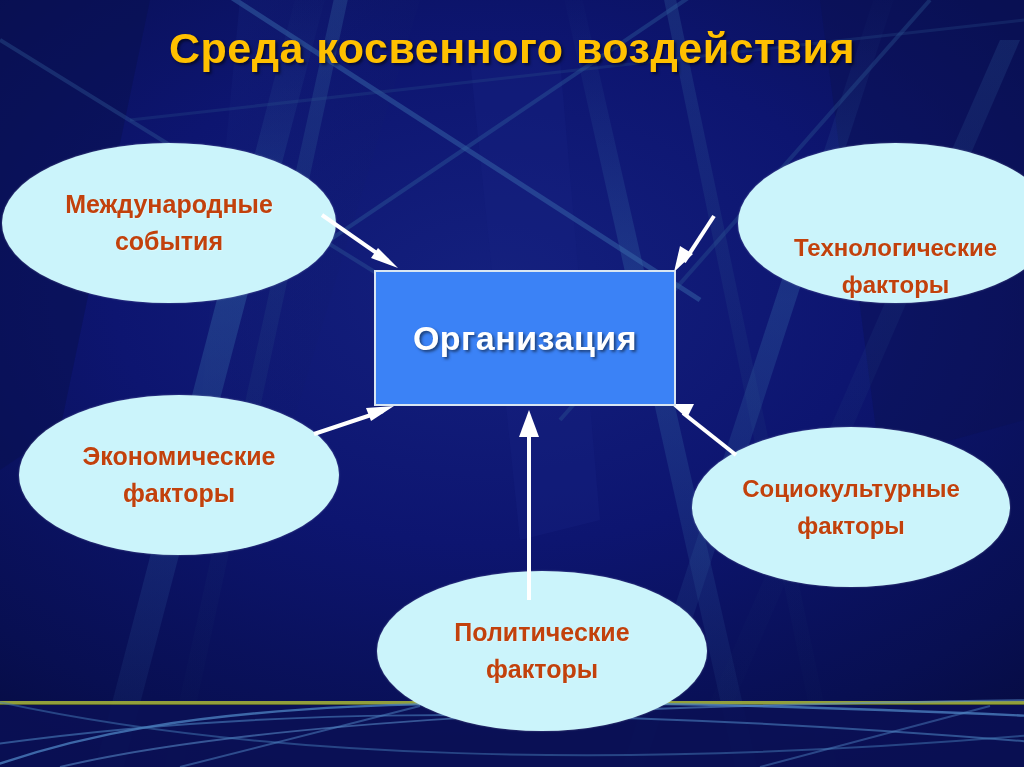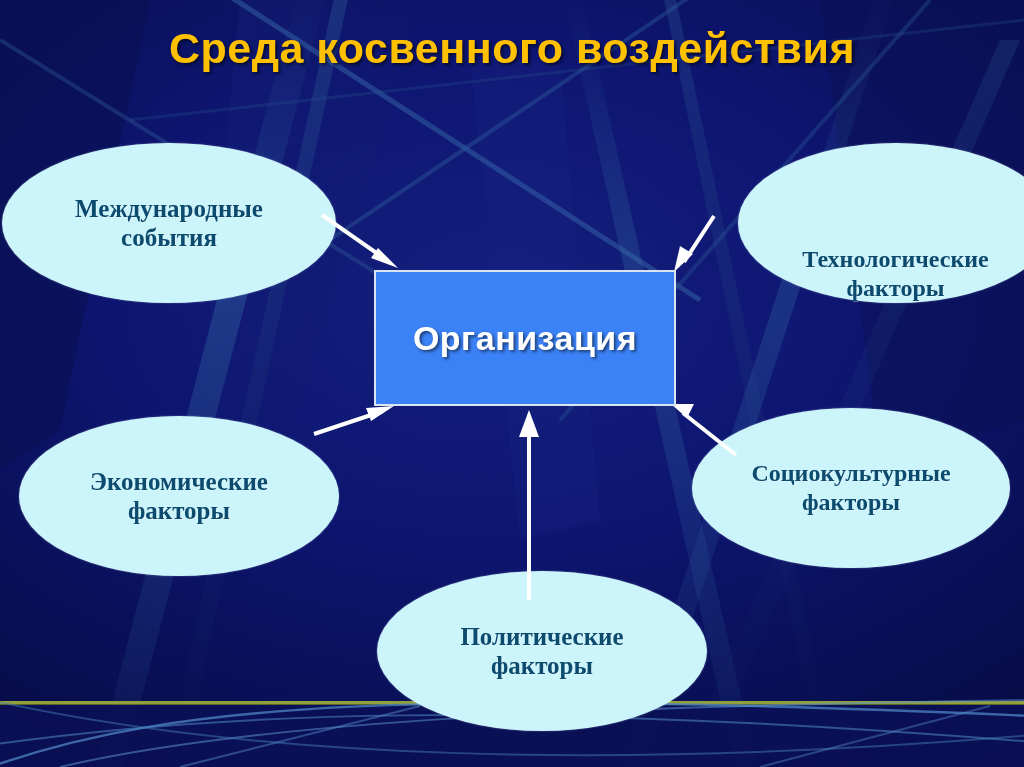--- a/index.html
+++ b/index.html
@@ -79,35 +79,34 @@
     background: #cbf4fb;
     border-radius: 50%;
     display: flex;
     align-items: center;
     justify-content: center;
     text-align: center;
     z-index: 4;
     box-shadow: 0 0 2px rgba(255,255,255,0.35);
   }
   .node-label {
-    color: #0c4a6e;
+    color: #c2410c;
     font-size: 25px;
-    line-height: 29px;
+    line-height: 37px;
     font-weight: bold;
     letter-spacing: 0px;
     padding: 0 6px;
     white-space: pre-line;
     text-shadow: 1px 1px 1px rgba(255,255,255,0.35);
-    font-family: Liberation Serif, serif;
   }
 
   #node-intl      { left: 2px;   top: 143px; width: 334px; height: 160px; }
   #node-tech      { left: 738px; top: 143px; width: 315px; height: 160px; align-items: flex-end; }
-  #node-econ      { left: 19px;  top: 416px; width: 320px; height: 160px; }
-  #node-socio     { left: 692px; top: 408px; width: 318px; height: 160px; }
+  #node-econ      { left: 19px;  top: 395px; width: 320px; height: 160px; }
+  #node-socio     { left: 692px; top: 427px; width: 318px; height: 160px; }
   #node-political { left: 377px; top: 571px; width: 330px; height: 160px; }
 
   #node-tech .node-label,
   #node-socio .node-label { font-size: 24px; }
 
   
   .arrows {
     position: absolute;
     inset: 0;
     width: 1024px;

